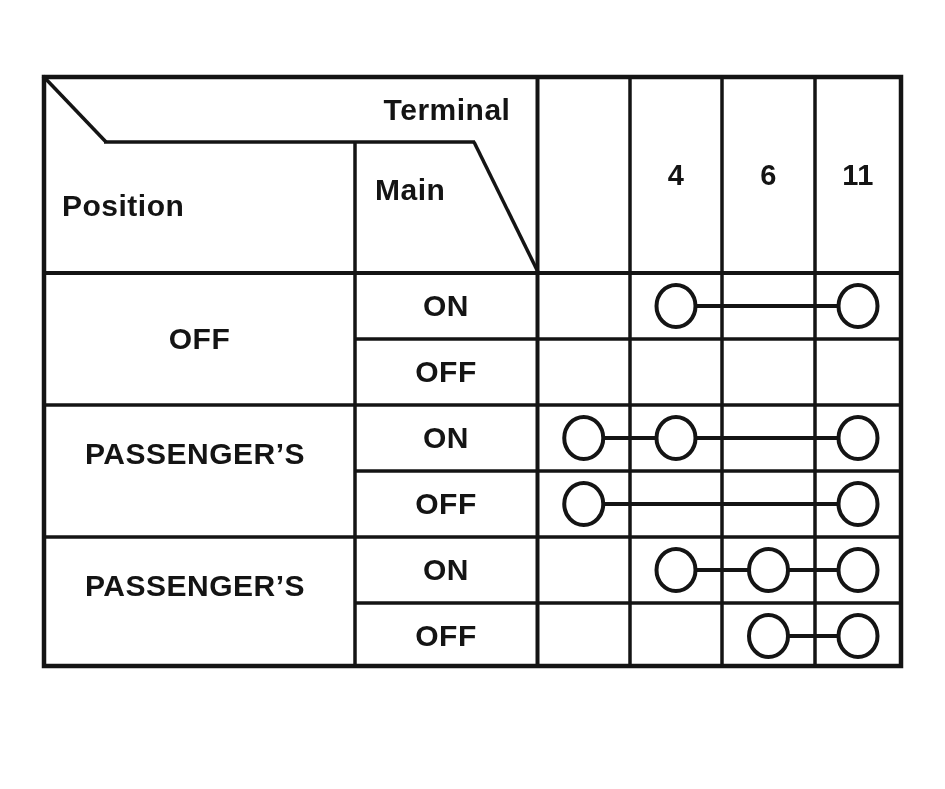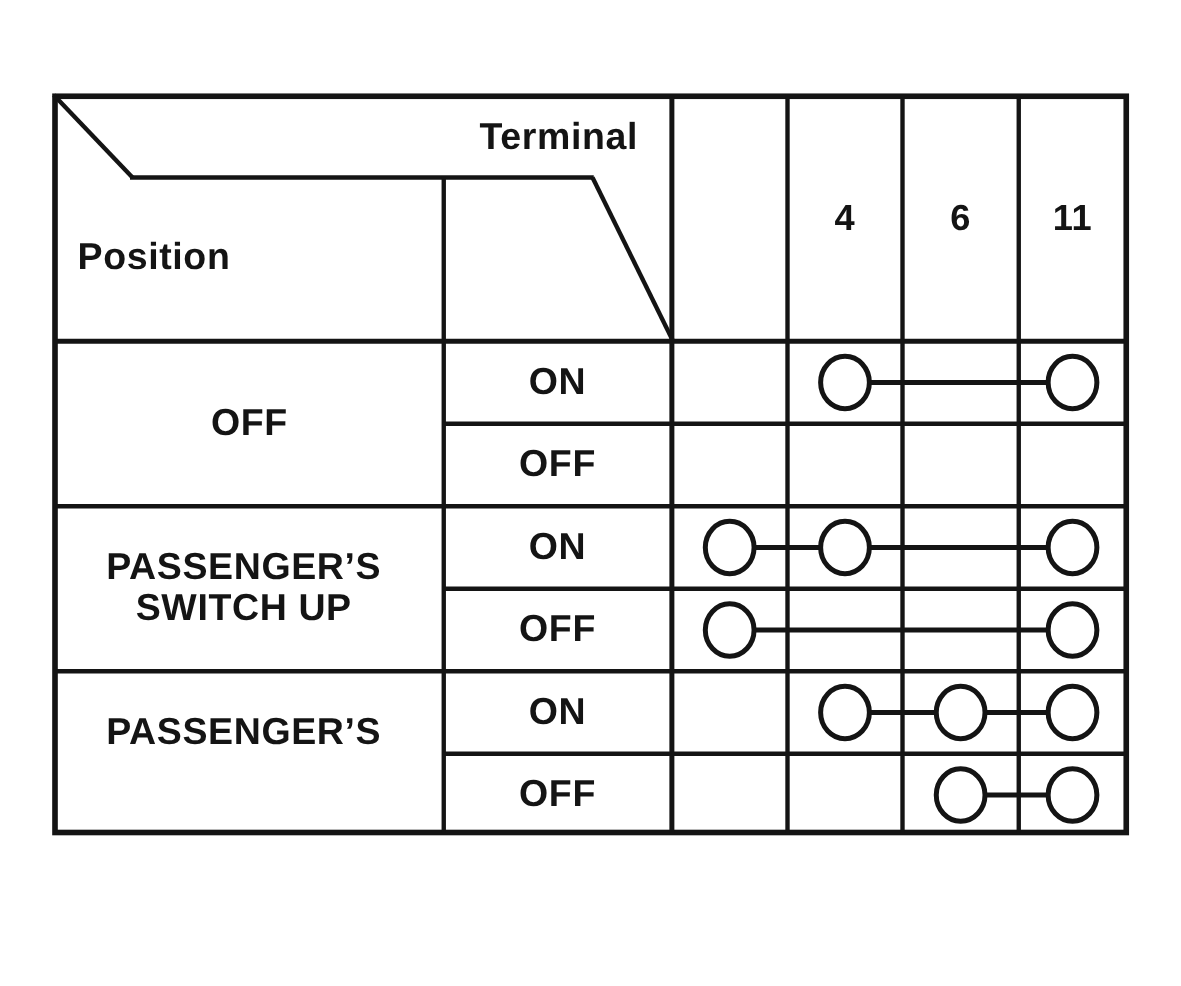--- a/index.html
+++ b/index.html
@@ -83,30 +83,30 @@
         <ellipse cx="858" cy="570" rx="19.5" ry="21" fill="#ffffff" stroke="#141414" stroke-width="4"></ellipse>
         <line x1="768.5" x2="858" y1="636" y2="636" stroke="#141414" stroke-width="4"></line>
         <ellipse cx="768.5" cy="636" rx="19.5" ry="21" fill="#ffffff" stroke="#141414" stroke-width="4"></ellipse>
         <ellipse cx="858" cy="636" rx="19.5" ry="21" fill="#ffffff" stroke="#141414" stroke-width="4"></ellipse>
       </g>
   </svg>
 
   <div class="lbl center" style="left:372px;top:93px;width:150px;">Terminal</div>
   <div class="lbl" style="left:62px;top:189px;">Position</div>
   <div class="lbl" style="left:375px;top:173px;">
+    <span class="line">Main</span>
   </div>
 
   <div class="lbl center term-num" style="left:630px;top:159px;width:92px;">4</div>
   <div class="lbl center term-num" style="left:722px;top:159px;width:93px;">6</div>
   <div class="lbl center term-num" style="left:815px;top:159px;width:86px;">11</div>
 
   <div class="lbl center" style="left:44px;top:322px;width:311px;">OFF</div>
   <div class="lbl" style="left:85px;top:437px;">
     <span class="line">PASSENGER’S</span>
-    <span class="line">SWITCH UP</span>
   </div>
   <div class="lbl" style="left:85px;top:569px;">
     <span class="line">PASSENGER’S</span>
   </div>
 
   <div class="lbl center" style="left:355px;top:289px;width:182px;">ON</div>
   <div class="lbl center" style="left:355px;top:355px;width:182px;">OFF</div>
   <div class="lbl center" style="left:355px;top:421px;width:182px;">ON</div>
   <div class="lbl center" style="left:355px;top:487px;width:182px;">OFF</div>
   <div class="lbl center" style="left:355px;top:553px;width:182px;">ON</div>

